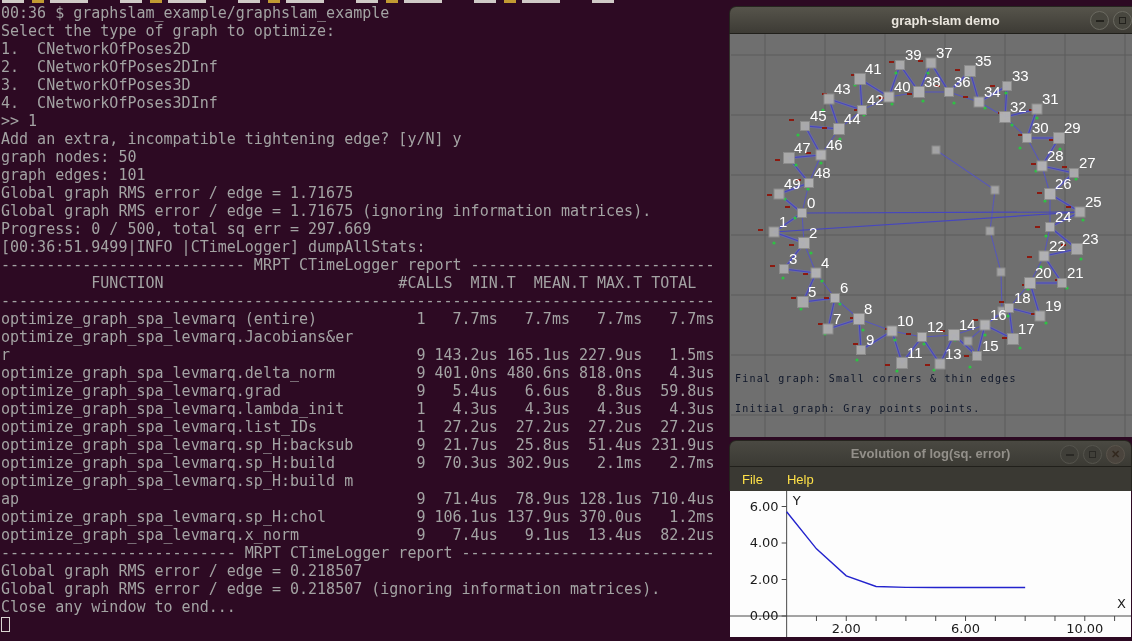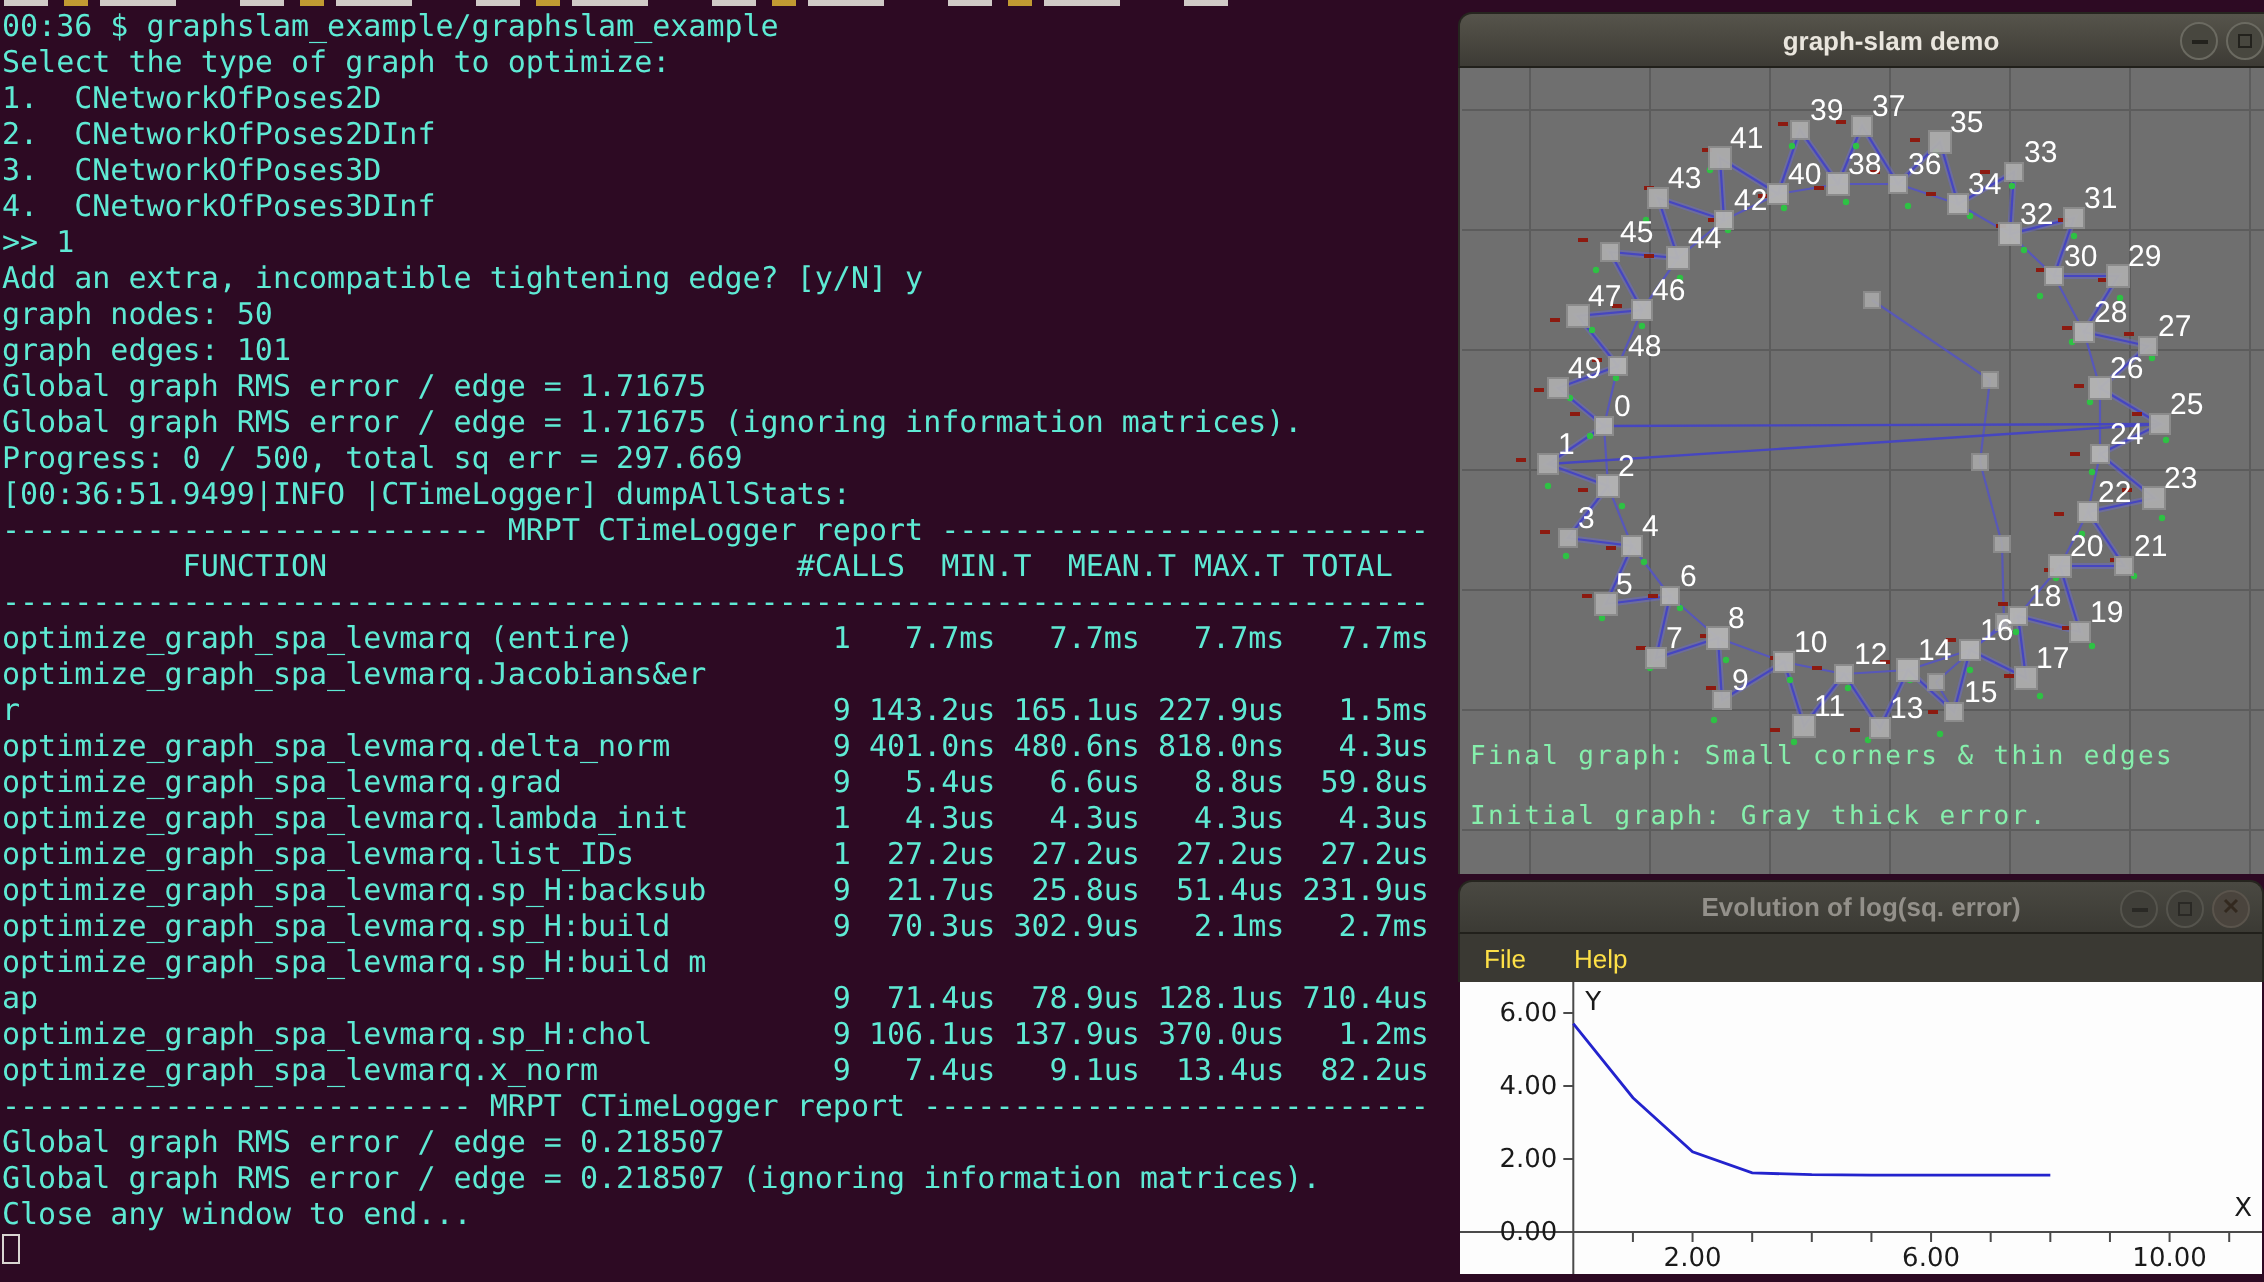--- a/index.html
+++ b/index.html
@@ -49,43 +49,43 @@
 
   
   .gwin { position:absolute; left:729px; top:6px; width:433px; height:431px; }
   .viewport {
     position:absolute; left:0; top:28px; width:403px; height:403px;
     background:#6f6f6f; border-left:1px solid #33322c;
   }
   .viewport svg { position:absolute; left:1px; top:0; }
   .overlay {
     position:absolute; left:5px; bottom:6px; white-space:pre;
-    font-family:"DejaVu Sans Mono", monospace; font-size:13px; line-height:15px;
-    letter-spacing:1.2px; color:#86efac;
+    font-family:"DejaVu Sans Mono", monospace; font-size:10px; line-height:15px;
+    letter-spacing:1.2px; color:#0f172a;
   }
 
   
   .pwin { position:absolute; left:729px; top:440px; width:403px; height:201px;text-align:center; }
   .pwin .titlebar { height:27px; background:linear-gradient(#4a4942,#3b3a34); }
   .menubar {
     height:24px; background:#3a3933; border-left:1px solid #26251f; border-right:1px solid #26251f;
     display:flex; align-items:center; gap:24px; padding-left:12px;
     font-size:13px; color:#fde047;
   }
   .menu-item { cursor:default; }
   .plotarea { position:absolute; left:1px; top:51px; width:401px; height:146px; background:#fdfdfd; }
 </style>
 </head>
 <body>
 
 <div class="desktop">
 
   <div class="terminal" style="background: rgb(45, 10, 35);">
     <div class="scroll-clip"></div>
-    <pre class="term-text" style="color: #5eead4;">00:36 $ graphslam_example/graphslam_example
+    <pre class="term-text" style="color: #a3a3a3;">00:36 $ graphslam_example/graphslam_example
 Select the type of graph to optimize:
 1.  CNetworkOfPoses2D
 2.  CNetworkOfPoses2DInf
 3.  CNetworkOfPoses3D
 4.  CNetworkOfPoses3DInf
 &gt;&gt; 1
 Add an extra, incompatible tightening edge? [y/N] y
 graph nodes: 50
 graph edges: 101
 Global graph RMS error / edge = 1.71675
@@ -378,21 +378,21 @@
           <text x="136" y="71" fill="#ffffff" font-size="15px" font-family="&quot;Liberation Sans&quot;, sans-serif">42</text>
           <text x="103" y="60" fill="#ffffff" font-size="15px" font-family="&quot;Liberation Sans&quot;, sans-serif">43</text>
           <text x="113" y="90" fill="#ffffff" font-size="15px" font-family="&quot;Liberation Sans&quot;, sans-serif">44</text>
           <text x="79" y="87" fill="#ffffff" font-size="15px" font-family="&quot;Liberation Sans&quot;, sans-serif">45</text>
           <text x="95" y="116" fill="#ffffff" font-size="15px" font-family="&quot;Liberation Sans&quot;, sans-serif">46</text>
           <text x="63" y="119" fill="#ffffff" font-size="15px" font-family="&quot;Liberation Sans&quot;, sans-serif">47</text>
           <text x="83" y="144" fill="#ffffff" font-size="15px" font-family="&quot;Liberation Sans&quot;, sans-serif">48</text>
           <text x="53" y="155" fill="#ffffff" font-size="15px" font-family="&quot;Liberation Sans&quot;, sans-serif">49</text>
         </svg>
       <div class="overlay"><span>Final graph: Small corners &amp; thin edges</span><br>
-<span>Initial graph: Gray thick error.</span><br>
+<span>Initial graph: Gray points points.</span><br>
 </div>
     </div>
   </div>
 
   <div class="pwin">
     <div class="titlebar dim">
       <span class="title">Evolution of log(sq. error)</span>
       <span class="btns">
         <span class="wbtn">
             <span class="bar"></span>

